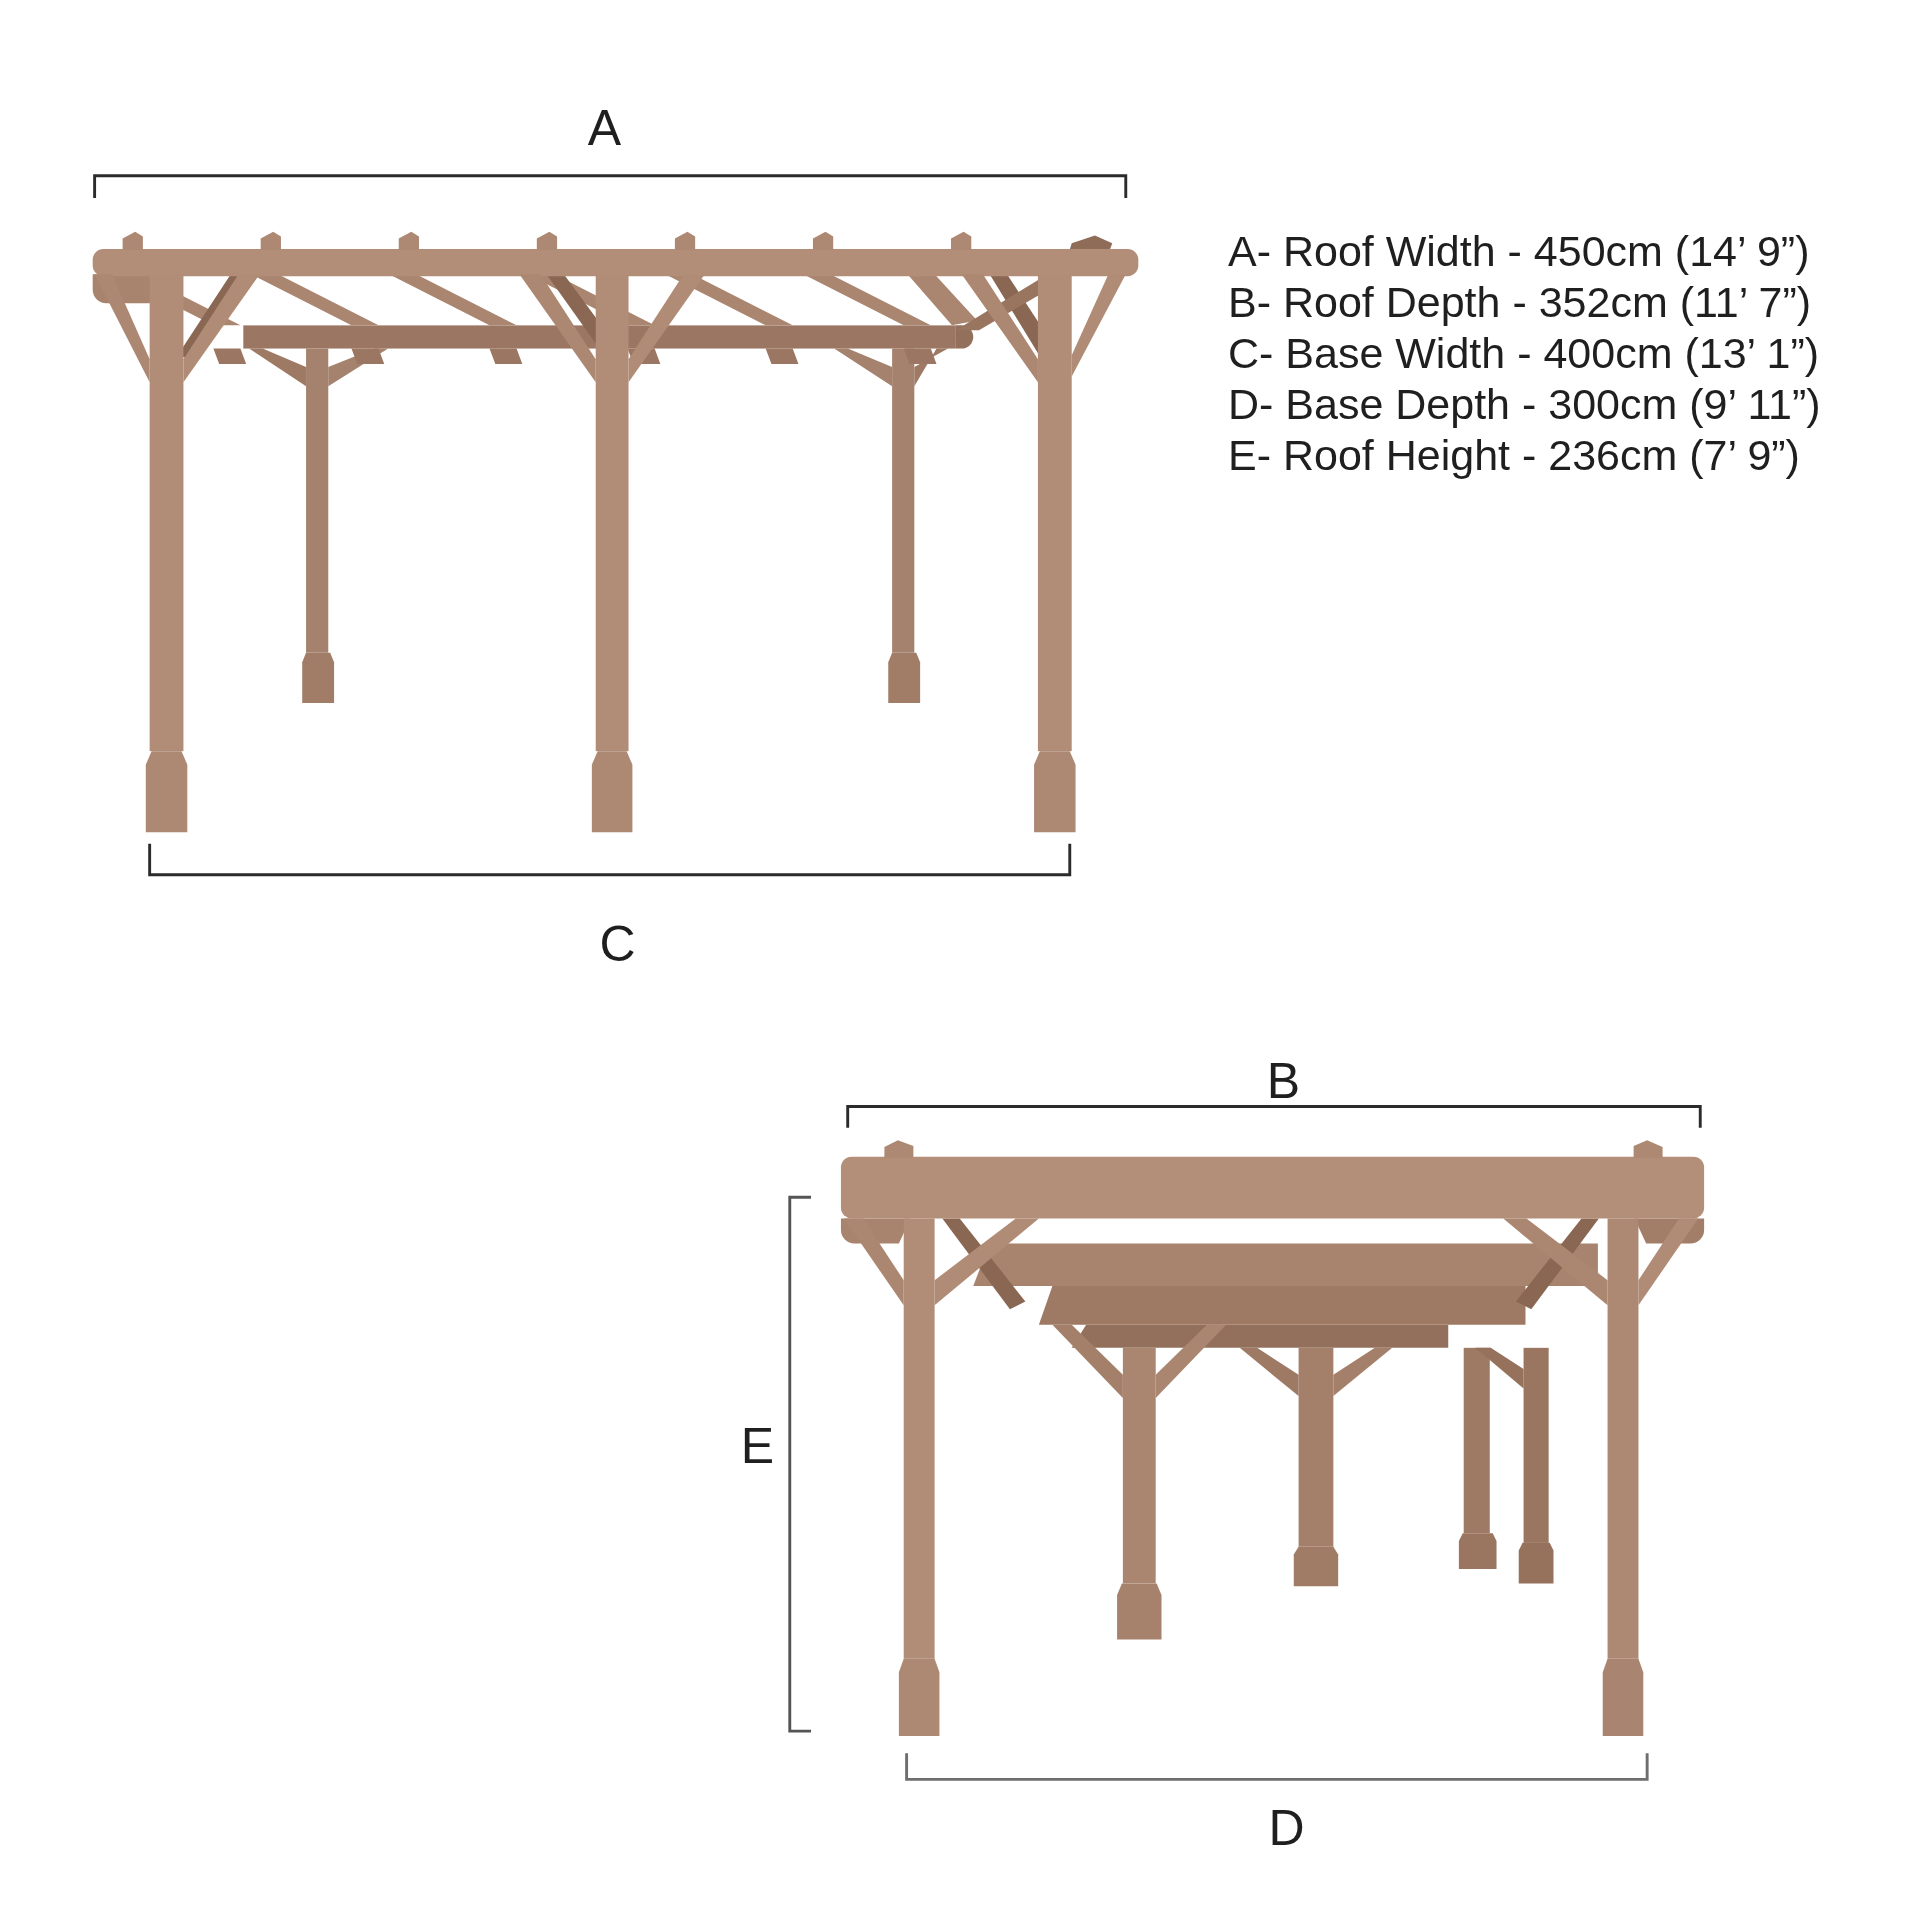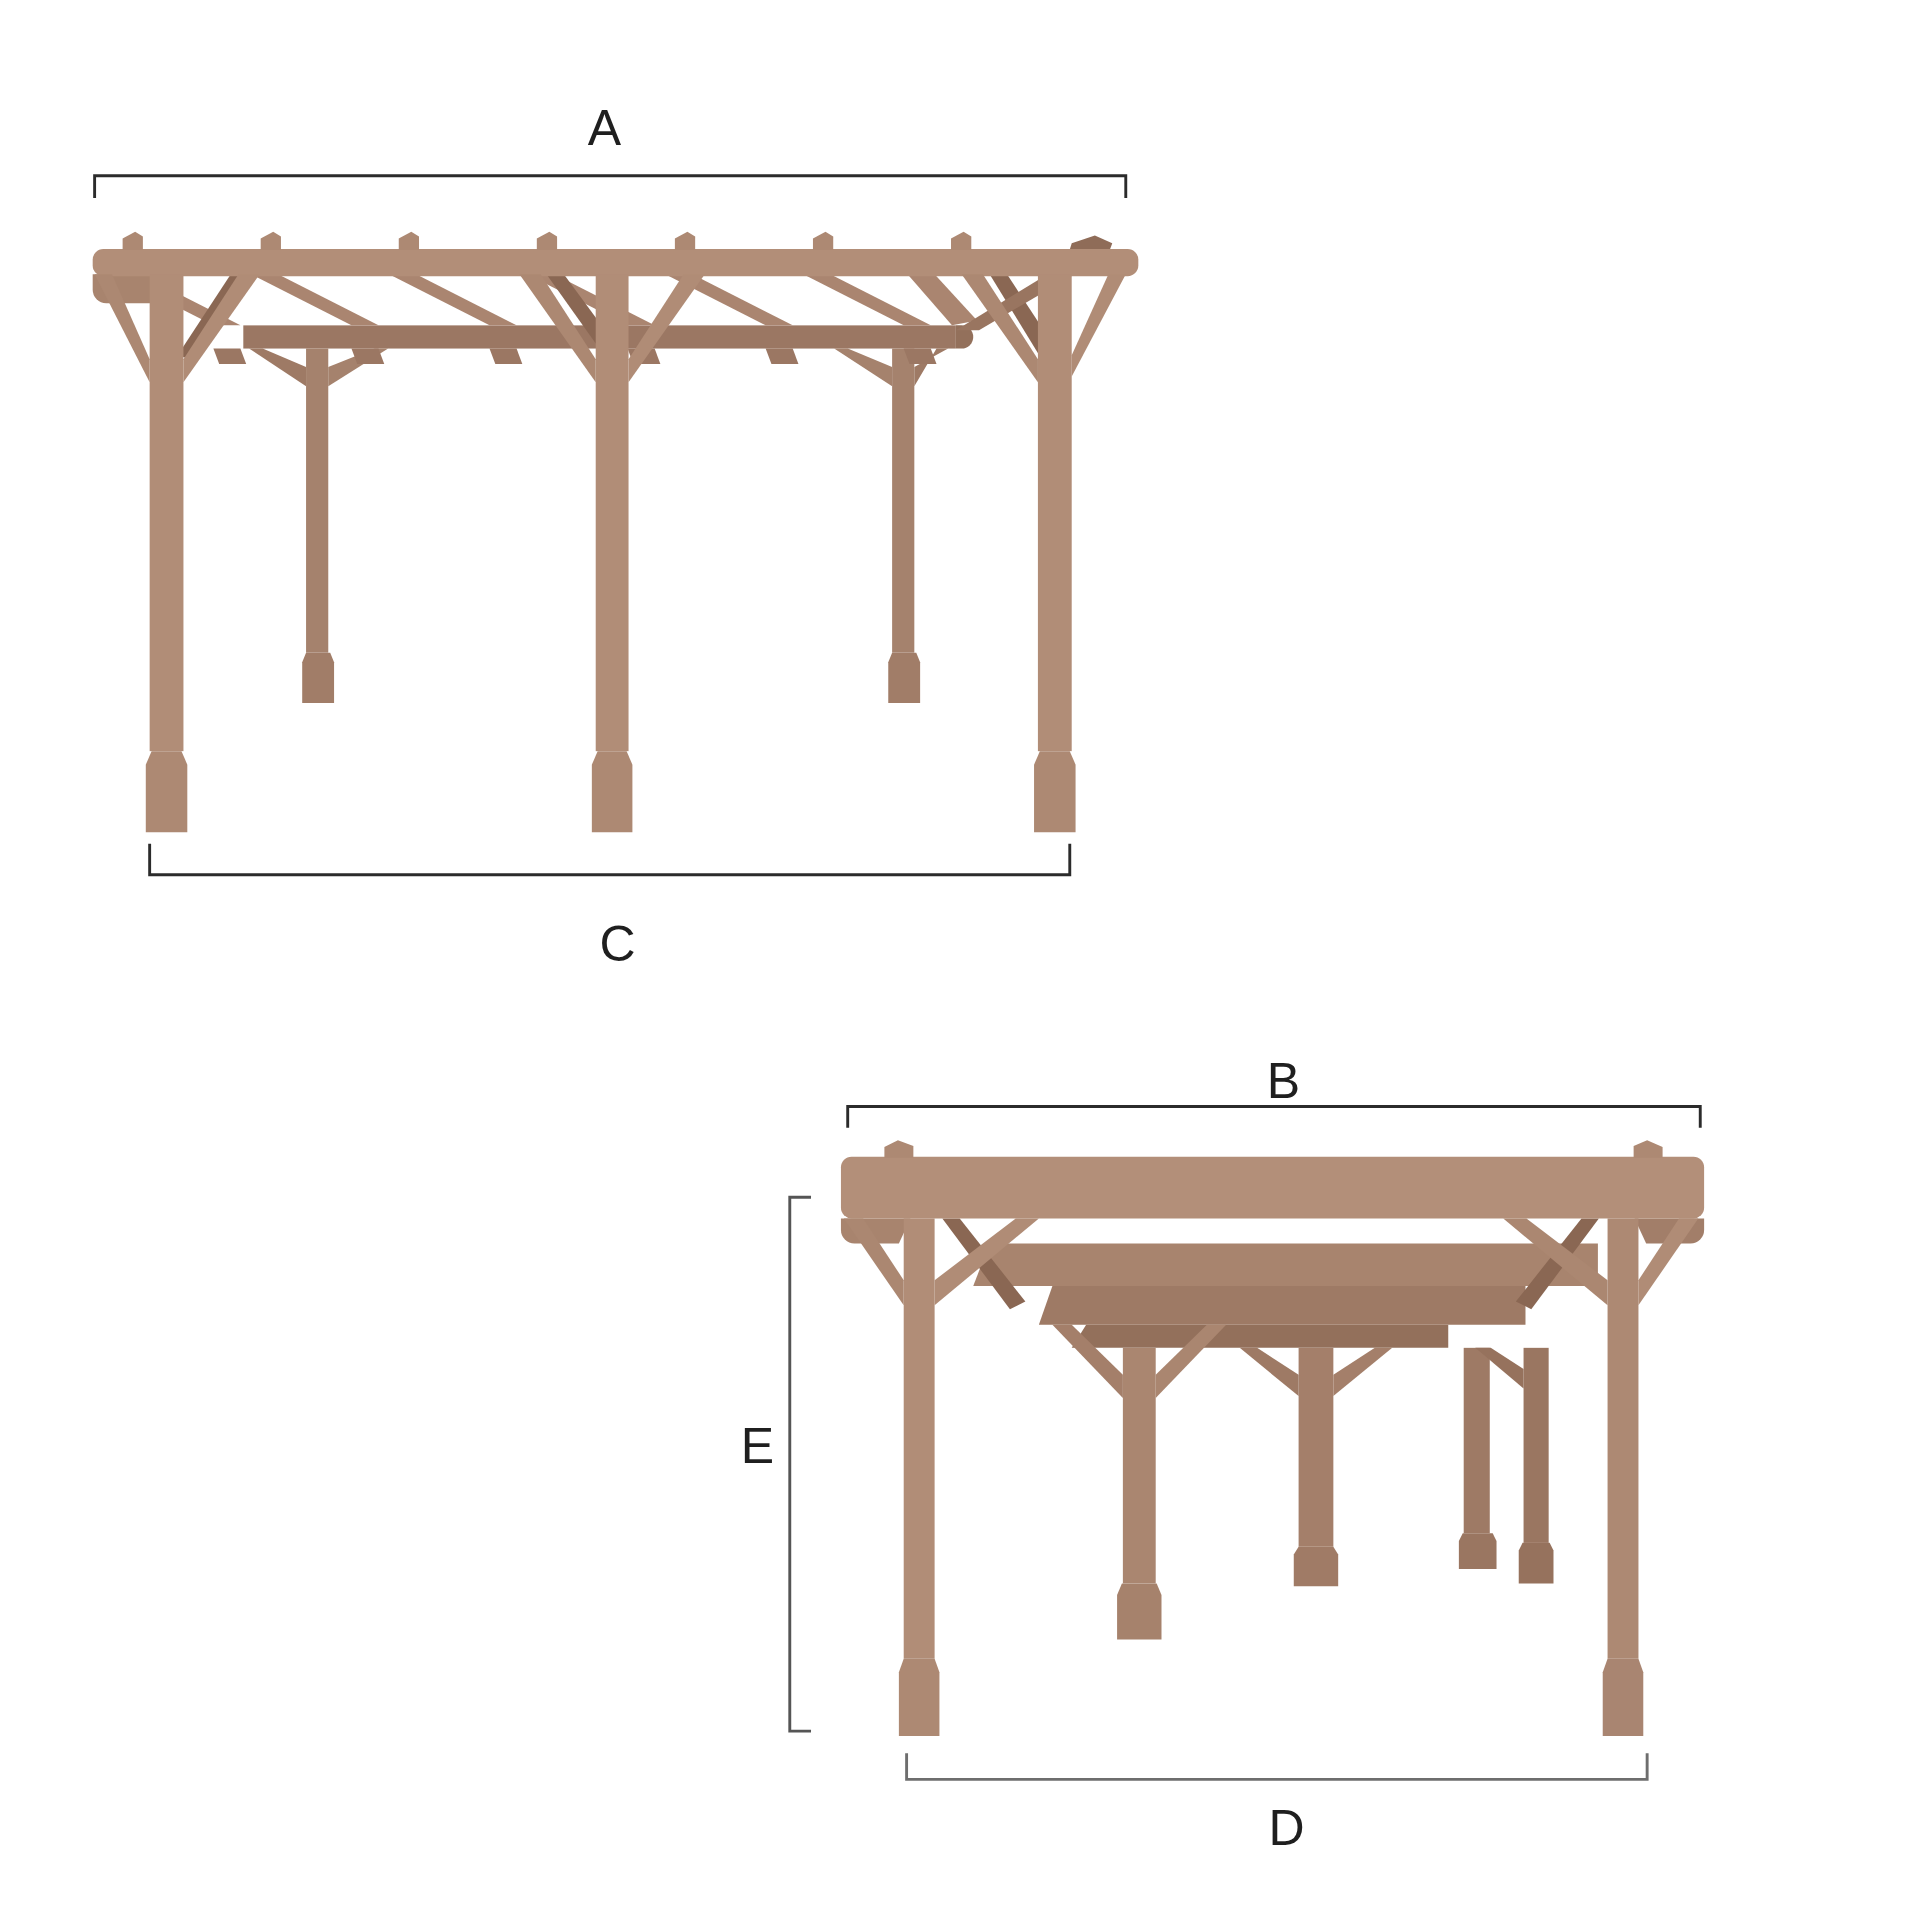--- a/index.html
+++ b/index.html
@@ -171,15 +171,22 @@
       <polyline points="939,1816 939,1843 1706,1843 1706,1816" fill="none" stroke="#6e6e6e" stroke-width="3"></polyline>
     </g>
   </svg>
 
   <div class="dim-label" style="left:605px;top:103px;">A</div>
   <div class="dim-label" style="left:618px;top:919px;">C</div>
   <div class="dim-label" style="left:1284px;top:1056px;">B</div>
   <div class="dim-label" style="left:758px;top:1421px;">E</div>
   <div class="dim-label" style="left:1287px;top:1803px;">D</div>
 
+  <div id="legend">
+    <div>A- Roof Width - 450cm (14’ 9”)</div>
+    <div>B- Roof Depth - 352cm (11’ 7”)</div>
+    <div>C- Base Width - 400cm (13’ 1”)</div>
+    <div>D- Base Depth - 300cm (9’ 11”)</div>
+    <div>E- Roof Height - 236cm (7’ 9”)</div>
+  </div>
 
 </div>
 
 
 </body></html>

